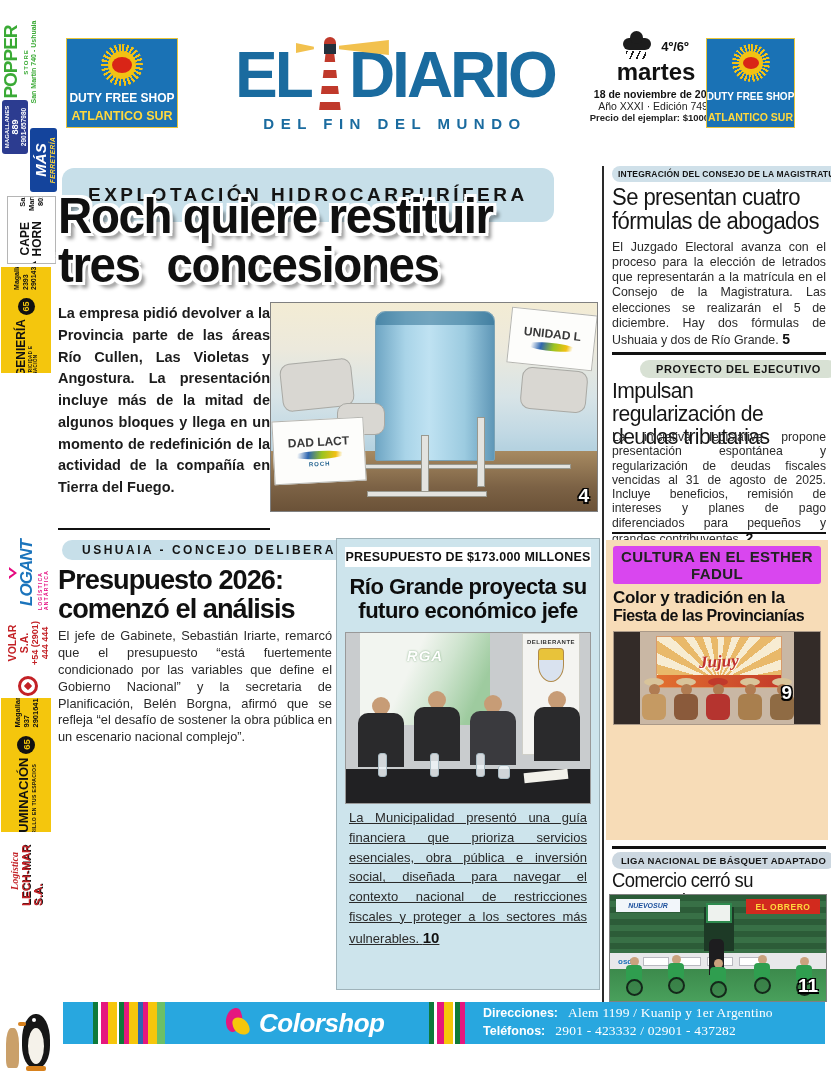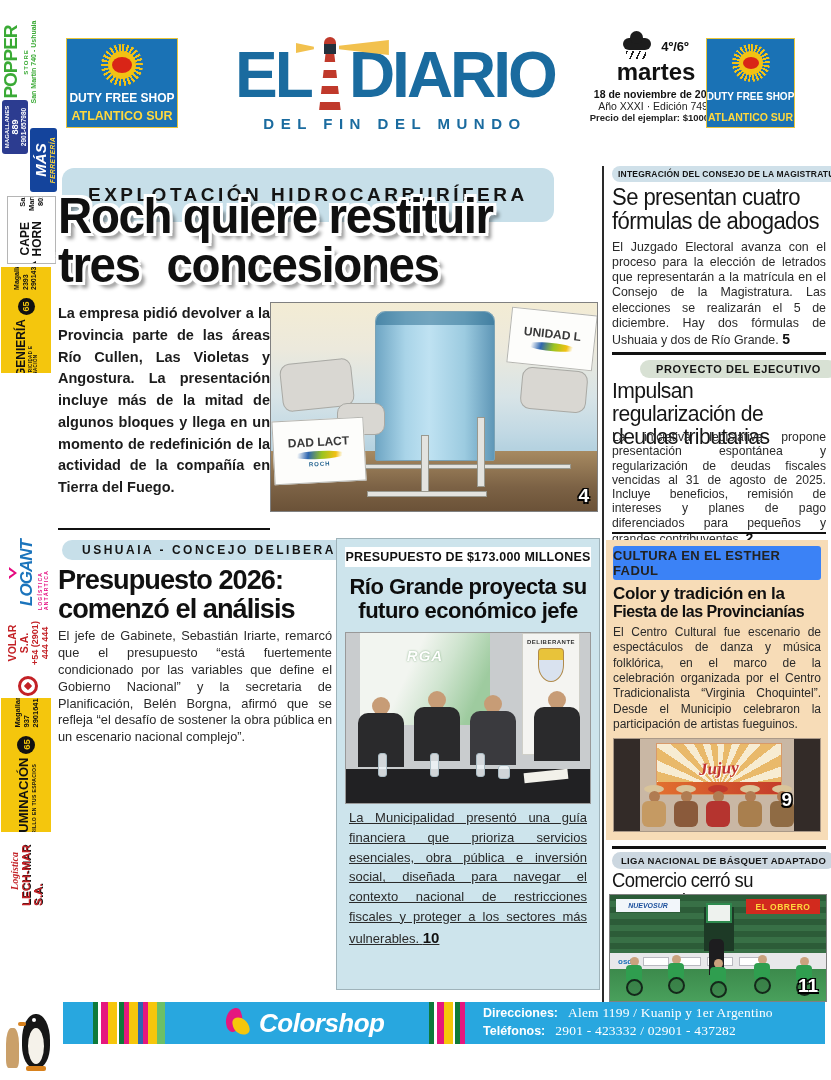--- a/index.html
+++ b/index.html
@@ -125,21 +125,21 @@
   .lead-headline .l2 { word-spacing:16px; }
   .lead-summary { position:absolute; left:58px; top:303px; width:212px; font-size:14.5px; font-weight:600; line-height:1.5; color:#1c1c1c; }
 
   
   .rc-h { position:absolute; left:612px; width:216px; color:#151515; font-weight:400; letter-spacing:-.6px;
           line-height:1.04; transform:scaleX(.96); transform-origin:0 0; }
   .rc-b { position:absolute; left:612px; width:214px; font-size:12.4px; line-height:1.22; }
 
   
   .culture { position:absolute; left:606px; top:540px; width:222px; height:300px; background:#f7dcb7; padding:6px 7px; }
-  .cult-k { background:#3b82f6; border-radius:3px; text-align:left; font-size:13px; font-weight:800; letter-spacing:.4px; color:#222; padding:2px 0; }
+  .cult-k { background:#d946ef; border-radius:3px; text-align:center; font-size:15px; font-weight:800; letter-spacing:.4px; color:#222; padding:2px 0; }
   .cult-h { font-weight:800; color:#101010; line-height:1.12; margin-top:4px; letter-spacing:-.3px; }
   .cult-h .l1 { font-size:17px; } .cult-h .l2 { font-size:16px; letter-spacing:-.5px; }
   .cult-b { font-size:12px; line-height:1.28; margin-top:4px; }
 
   
   .rgbox { position:absolute; left:336px; top:538px; width:264px; height:452px; background:#cde4ec;
            border:1px solid #9fb3ba; padding:8px; }
   .rg-k { background:#fff; text-align:center; font-size:12.5px; font-weight:800; color:#111; padding:3px 0; letter-spacing:.2px; }
   .rg-h { text-align:center; font-weight:900; color:#0d0d0d; font-size:22px; line-height:1.07; margin-top:8px; letter-spacing:-.5px; }
   .rg-b { font-size:13px; line-height:1.52; margin-top:14px; padding:0 4px;text-decoration:underline; }
@@ -403,21 +403,20 @@
     <b class="pg" style="font-size:14px;">2</b>
   </p>
   <div class="hrule" style="left:612px; top:532px; width:214px; height:2px;"></div>
 
   <div class="culture">
     <div class="cult-k">CULTURA EN EL ESTHER FADUL</div>
     <div class="cult-h">
       <div class="l1">Color y tradición en la</div>
       <div class="l2">Fiesta de las Provincianías</div>
     </div>
-    <p class="cult-b jtext">El Centro Cultural fue escenario de espectáculos de danza y música folklórica, en el marco de la celebración organizada por el Centro Tradicionalista “Virginia Choquintel”. Desde el Municipio celebraron la participación de artistas fueguinos.</p>
     <div class="photo" style="position:relative; left:0; top:6px; width:208px; height:94px; border-color:#a98; ">
       <div class="jj-bg"></div>
       <div class="jj-drape" style="left:0;"></div>
       <div class="jj-drape" style="right:0;"></div>
       <div class="jj-banner">
         <span class="t">Jujuy</span>
       </div>
       <div class="jj-fig" style="left:28px;">
           <div class="hat"></div>
           <div class="face"></div>

